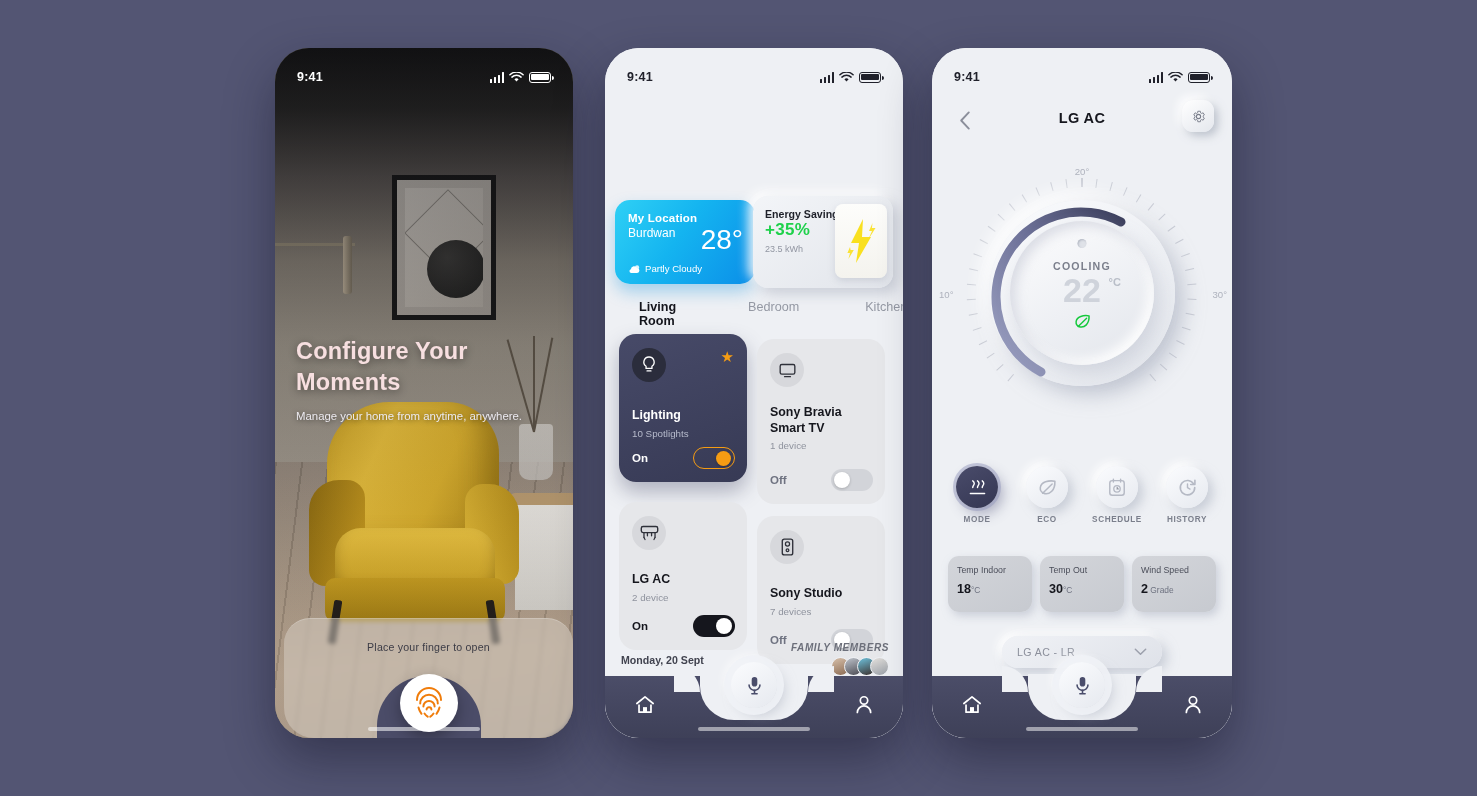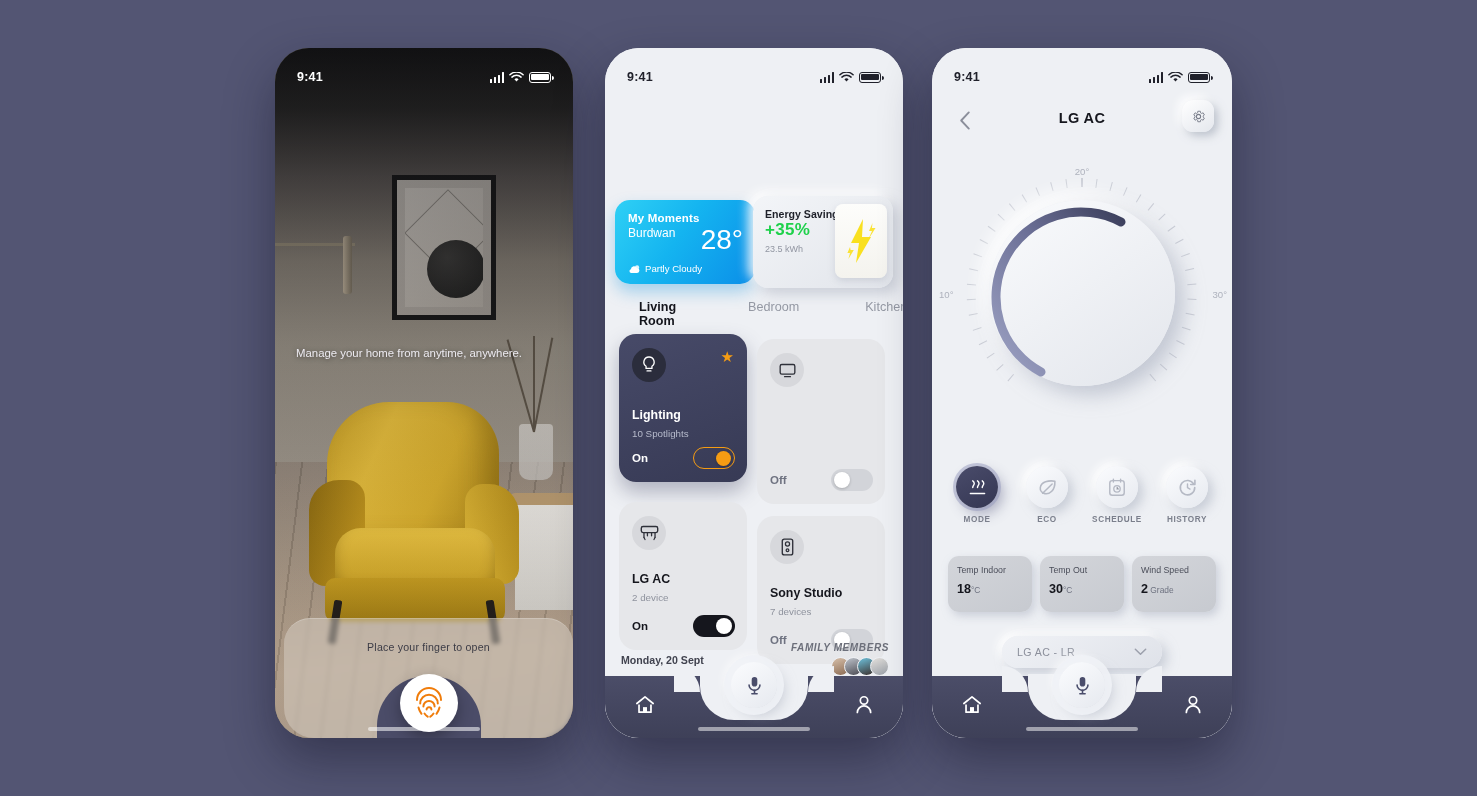--- a/index.html
+++ b/index.html
@@ -402,20 +402,21 @@
           <path d="M2.9 5.1a6.7 6.7 0 0 1 9.2 0" stroke="currentColor" stroke-width="1.5" fill="none" stroke-linecap="round"></path>
           <path d="M.9 2.7a9.7 9.7 0 0 1 13.2 0" stroke="currentColor" stroke-width="1.5" fill="none" stroke-linecap="round"></path>
         </svg>
         <span class="batt">
             <i></i>
           </span>
       </span>
     </div>
 
     <div class="copy">
+      <h1>Configure Your Moments</h1>
       <p>Manage your home from anytime, anywhere.</p>
     </div>
 
     <div class="fp-panel">
       <div class="fp-label">Place your finger to open</div>
       <div class="fp-notch"></div>
       <div class="fp-btn">
         <svg width="30" height="32" viewBox="0 0 30 32">
           <g fill="none" stroke="#f07c0a" stroke-width="2" stroke-linecap="round">
             <path d="M3 13a12 12 0 0 1 24 0"></path>
@@ -452,21 +453,21 @@
         </svg>
         <span class="batt">
             <i></i>
           </span>
       </span>
     </div>
 
 
     <div class="cards-row">
       <div class="wcard">
-        <div class="t">My Moments</div>
+        <div class="t">My Location</div>
         <div class="city">Burdwan</div>
         <div class="deg">28°</div>
         <div class="cond">
           <svg width="13" height="10" viewBox="0 0 20 14">
             <circle cx="14" cy="4.5" r="3.2" fill="#ffffff" opacity=".85"></circle>
             <path d="M4.5 13h9.5a3.6 3.6 0 0 0 0-7.2 5 5 0 0 0-9.6 1.4A3 3 0 0 0 4.5 13z" fill="#ffffff"></path>
           </svg>
           <span>Partly Cloudy</span>
         </div>
       </div>
@@ -512,20 +513,24 @@
             </span>
         </div>
       </div>
 
       <div class="dev tv">
         <div class="ic">
           <svg width="17" height="15" viewBox="0 0 20 18">
             <rect x="1.2" y="1.8" width="17.6" height="11.6" rx="2" fill="none" stroke="#2e3039" stroke-width="1.6"></rect>
             <path d="M6.5 16.4h7" stroke="#2e3039" stroke-width="1.6" stroke-linecap="round"></path>
           </svg>
+        </div>
+        <div class="text-wrap">
+          <div class="nm">Sony Bravia Smart TV</div>
+          <div class="cnt">1 device</div>
         </div>
         <div class="foot">
           <span class="st" style="color:#6e7280">Off</span>
           <span class="tg">
               <i></i>
             </span>
         </div>
       </div>
 
       <div class="dev ac">
@@ -691,20 +696,33 @@
       <svg class="arc" viewBox="0 0 186 186">
         <defs>
           <linearGradient id="arcg" x1="0" y1="1" x2="1" y2="0">
             <stop offset="0" stop-color="#9ea3c4"></stop>
             <stop offset=".55" stop-color="#6d7198"></stop>
             <stop offset="1" stop-color="#3c3f5c"></stop>
           </linearGradient>
         </defs>
         <path d="M52 172 A 83 83 0 1 1 132 22" fill="none" stroke="url(#arcg)" stroke-width="9" stroke-linecap="round"></path>
       </svg>
+      <div class="ring-inner">
+        <div class="nub"></div>
+        <div class="mode-lbl">COOLING</div>
+        <div class="tempnum">
+          <span>22</span><sup>°C</sup>
+        </div>
+        <div class="leaf">
+          <svg width="17" height="15" viewBox="0 0 18 16">
+            <path d="M16 2C10 1 3 2.6 2.2 8c-.4 2.7 1.4 5.2 4.2 5.8C11 14.7 16.3 11 16 2z" fill="none" stroke="#14c93b" stroke-width="1.6" stroke-linejoin="round"></path>
+            <path d="M13.4 4.6 4.4 13.4" stroke="#14c93b" stroke-width="1.5" stroke-linecap="round"></path>
+          </svg>
+        </div>
+      </div>
       <div class="dlabel top">20°</div>
       <div class="dlabel left">10°</div>
       <div class="dlabel right">30°</div>
     </div>
 
     <div class="modes">
       <div class="mbtn active">
         <div class="circ">
           <svg width="19" height="19" viewBox="0 0 20 20">
             <g fill="none" stroke="#ffffff" stroke-width="1.5" stroke-linecap="round">

